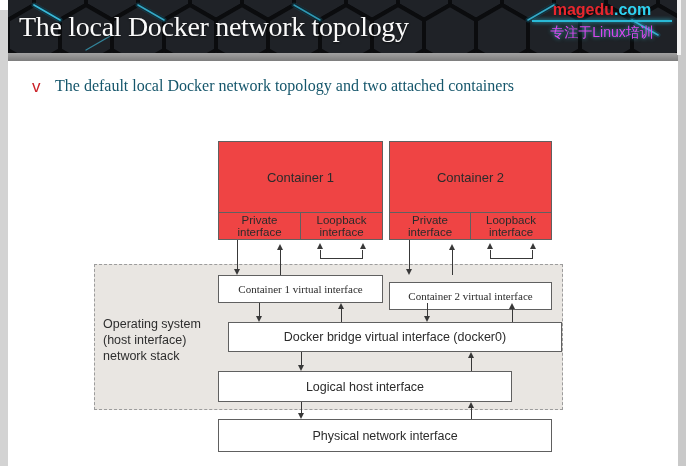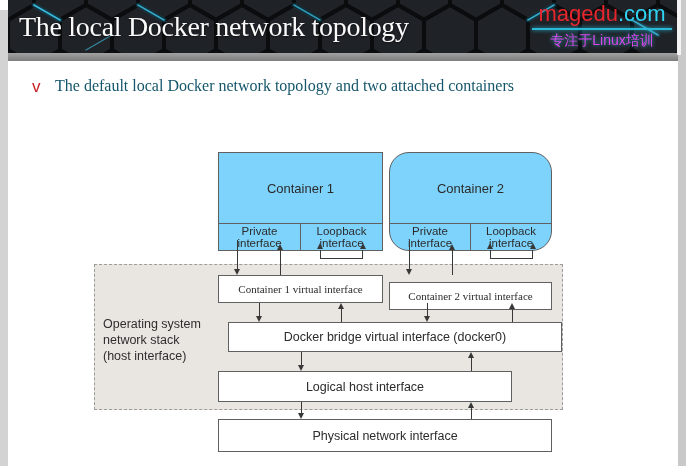--- a/index.html
+++ b/index.html
@@ -6,21 +6,21 @@
   .page{position:relative;width:686px;height:466px;overflow:hidden;background:#ffffff;
         font-family:"Liberation Sans",sans-serif;}
 
   
   .header{position:absolute;left:8px;top:0;width:670px;height:53px;background:#17191d;overflow:hidden;}
   .hexsvg{position:absolute;left:0;top:0;}
   .title{position:absolute;left:11px;top:0;height:53px;display:flex;align-items:center;
          font-family:"Liberation Serif",serif;font-size:28px;color:#fafafa;letter-spacing:-0.3px;
          text-shadow:0 1px 2px rgba(0,0,0,.6);white-space:nowrap;}
   .logo{position:absolute;right:6px;top:1px;width:140px;text-align:center;}
-  .logo-line1{font-size:22px;font-weight:normal;letter-spacing:0;white-space:nowrap;}
+  .logo-line1{font-size:16px;font-weight:bold;letter-spacing:0;white-space:nowrap;}
   .brand{color:#e8262d;}
   .tld{color:#2fd3f2;}
   .logo-rule{height:2px;background:#2ab9d6;margin:1px 0 2px 0;box-shadow:0 0 4px #2ab9d6;}
   .tagline{font-size:14px;color:#d946ef;white-space:nowrap;text-shadow:0 0 4px rgba(64,214,236,.8);}
 
   .graybar{position:absolute;left:0;top:53px;width:686px;height:8px;
            background:linear-gradient(#a2a2a2,#7d7d7d);}
   .strip-left{position:absolute;left:0;top:0;width:8px;height:466px;background:#d3d3d3;}
   .strip-left-top{position:absolute;left:0;top:0;width:8px;height:10px;background:#ffffff;}
   .strip-right{position:absolute;left:678px;top:0;width:8px;height:466px;background:#c9c9c9;}
@@ -31,22 +31,22 @@
   .bullet-text{position:absolute;left:55px;top:72px;width:585px;
                font-family:"Liberation Serif",serif;font-size:16px;line-height:27px;color:#15566b;}
 
   
   .dashedbox{position:absolute;left:94px;top:264px;width:469px;height:146px;
              background:#e9e6e2;border:1px dashed #9c9c9c;box-sizing:border-box;}
   .oslabel{position:absolute;left:103px;top:316px;font-size:12.5px;line-height:16px;color:#2e2e2e;}
 
   .box{position:absolute;background:#ffffff;border:1px solid #606060;box-sizing:border-box;
        display:flex;align-items:center;justify-content:center;text-align:center;color:#2b2b2b;}
-  .cbox{position:absolute;background:#7dd3fc;border:1px solid #606060;box-sizing:border-box;
-        display:flex;flex-direction:column;color:#2b2b2b;margin-top:11px;}
+  .cbox{position:absolute;background:#ef4444;border:1px solid #606060;box-sizing:border-box;
+        display:flex;flex-direction:column;color:#2b2b2b;}
   .c-title{flex:1;display:flex;align-items:center;justify-content:center;font-size:13px;}
   .ifc-row{display:flex;height:26px;border-top:1px solid #606060;}
   .ifc-cell{flex:1;display:flex;align-items:center;justify-content:center;text-align:center;
             font-size:11.5px;line-height:12px;}
   .ifc-cell.first{border-right:1px solid #606060;}
   .nowrap{white-space:nowrap;font-family:Liberation Serif, serif;}
 
   
   .arrow{position:absolute;width:1px;background:#383838;}
   .arrow.down::after{content:'';position:absolute;bottom:-6px;left:-3px;width:0;height:0;
@@ -126,33 +126,33 @@
   <div class="strip-right-hl"></div>
 
   <div class="bullet-marker">v</div>
   <div class="bullet-text">The default local Docker network topology and two attached containers</div>
 
   <div>
 
     <div class="dashedbox"></div>
     <div class="oslabel">
       <div>Operating system</div>
+      <div>(host interface)</div>
       <div>network stack</div>
-      <div>(host interface)</div>
     </div>
 
     <div class="cbox" style="left:218px;top:141px;width:165px;height:99px;">
       <div class="c-title">Container 1</div>
       <div class="ifc-row">
         <div class="ifc-cell first">Private interface</div>
         <div class="ifc-cell">Loopback interface</div>
       </div>
     </div>
 
-    <div class="cbox" style="left:389px;top:141px;width:163px;height:99px;border-radius:20px;">
+    <div class="cbox" style="left:389px;top:141px;width:163px;height:99px;">
       <div class="c-title">Container 2</div>
       <div class="ifc-row">
         <div class="ifc-cell first">Private interface</div>
         <div class="ifc-cell">Loopback interface</div>
       </div>
     </div>
 
     <div class="box nowrap" style="left:218px;top:275px;width:165px;height:28px;font-size:11px;">Container 1 virtual interface</div>
     <div class="box nowrap" style="left:389px;top:282px;width:163px;height:28px;font-size:11px;">Container 2 virtual interface</div>
 

